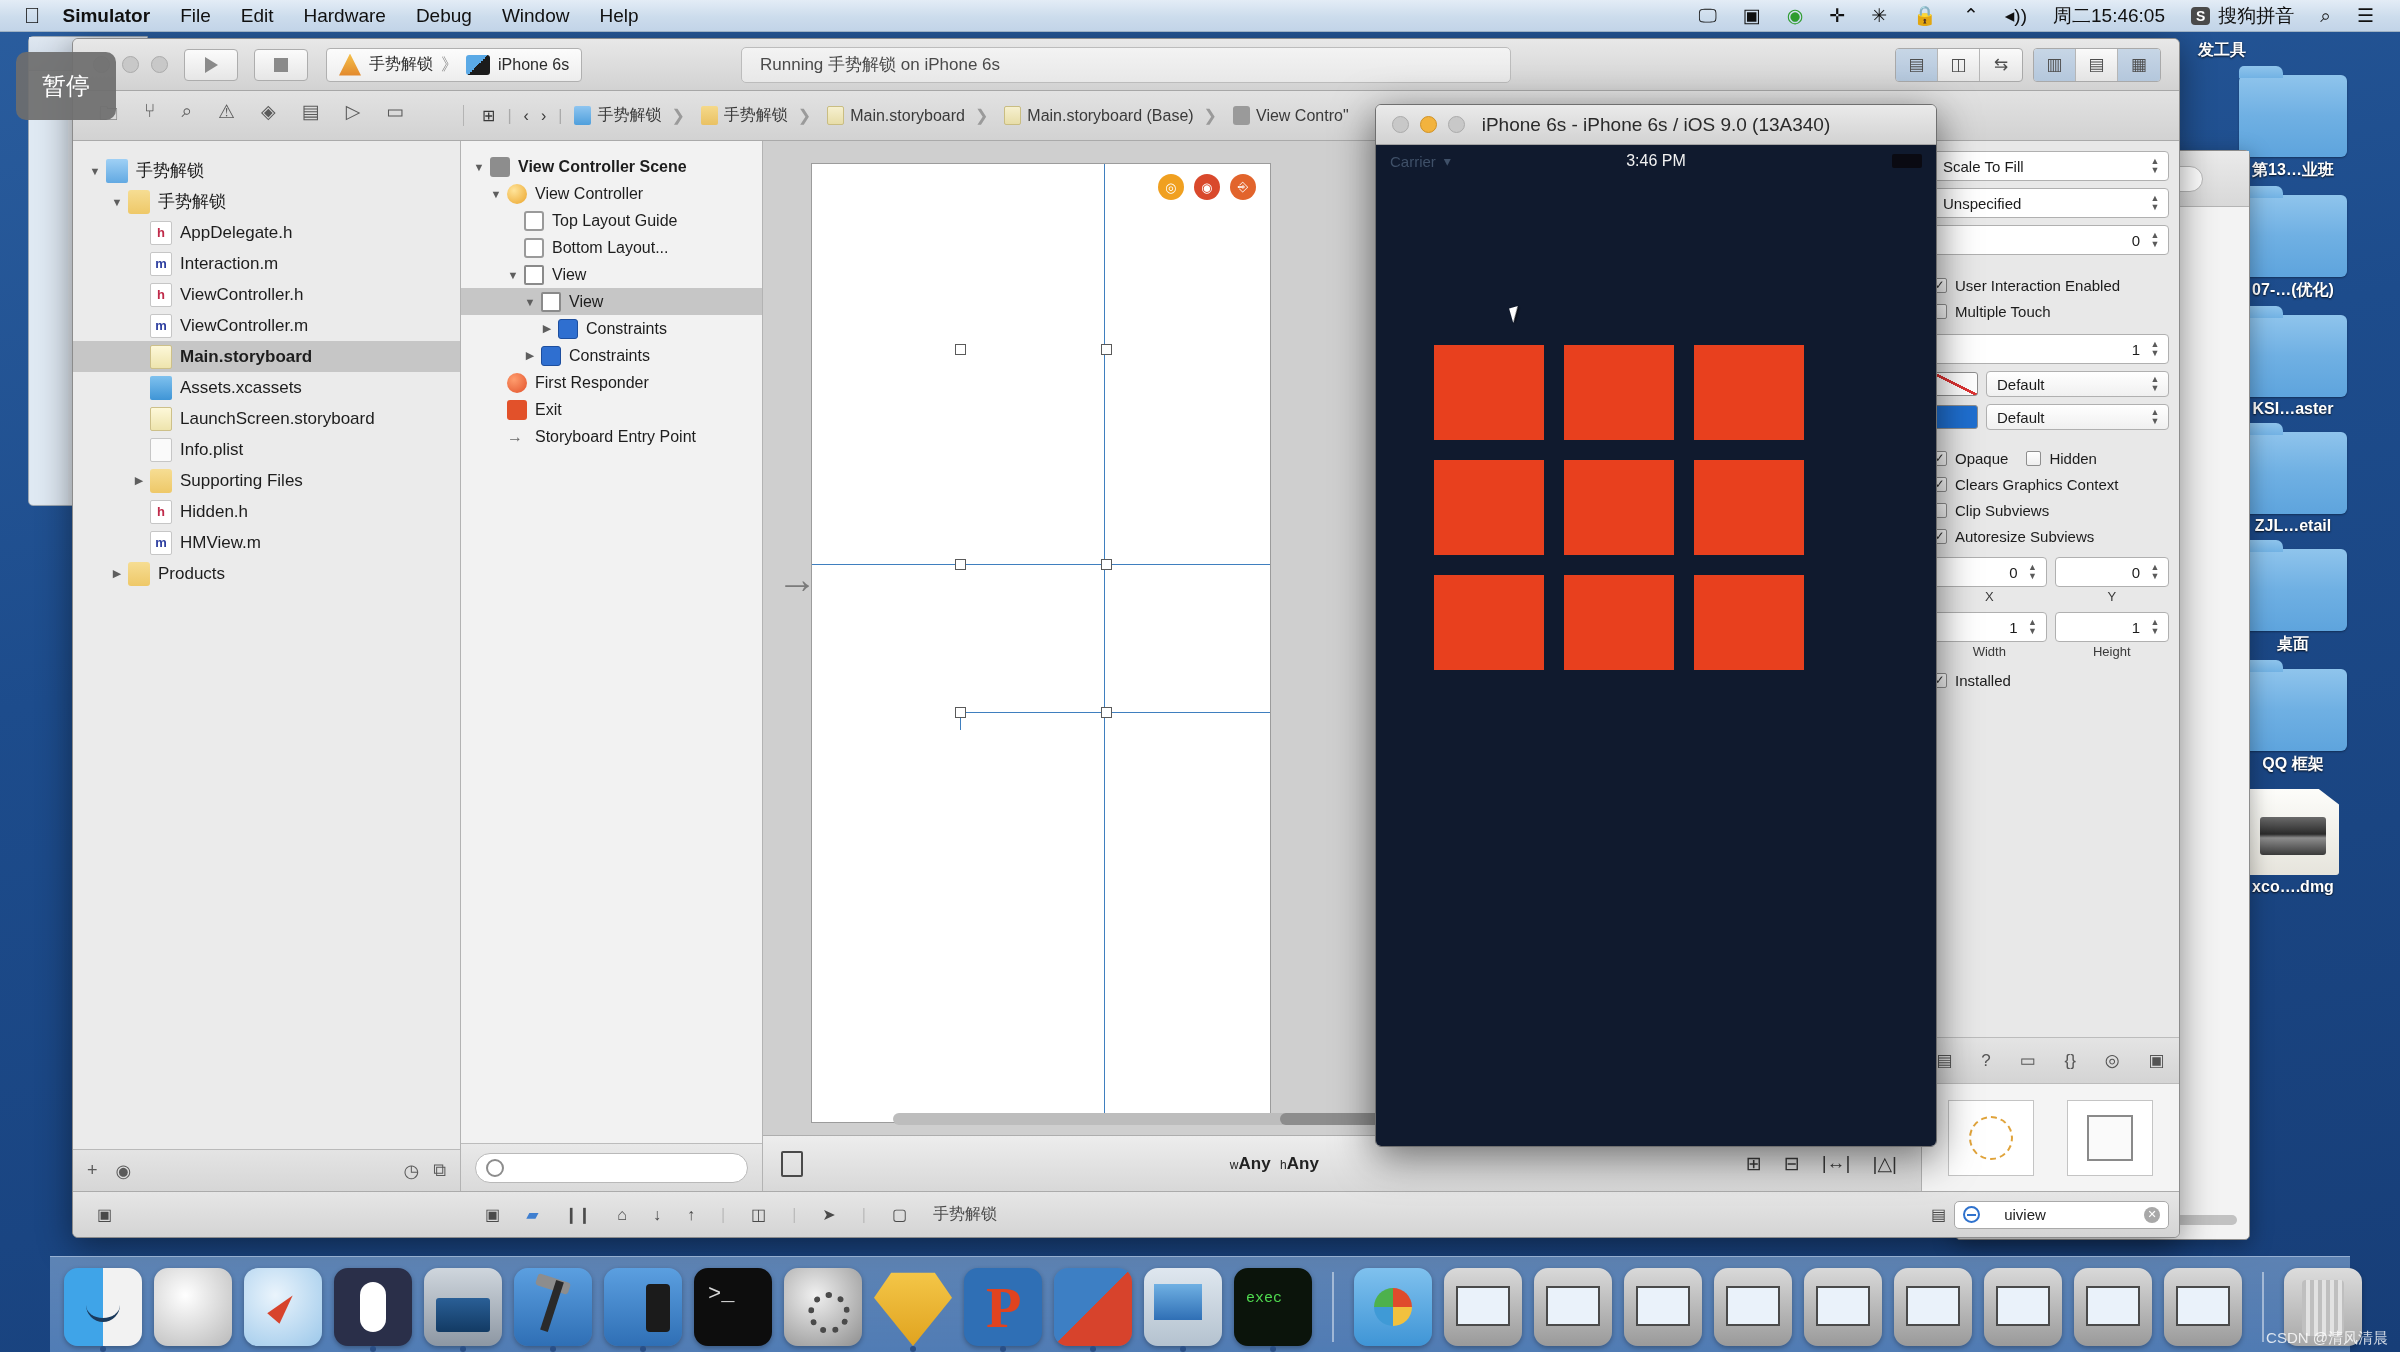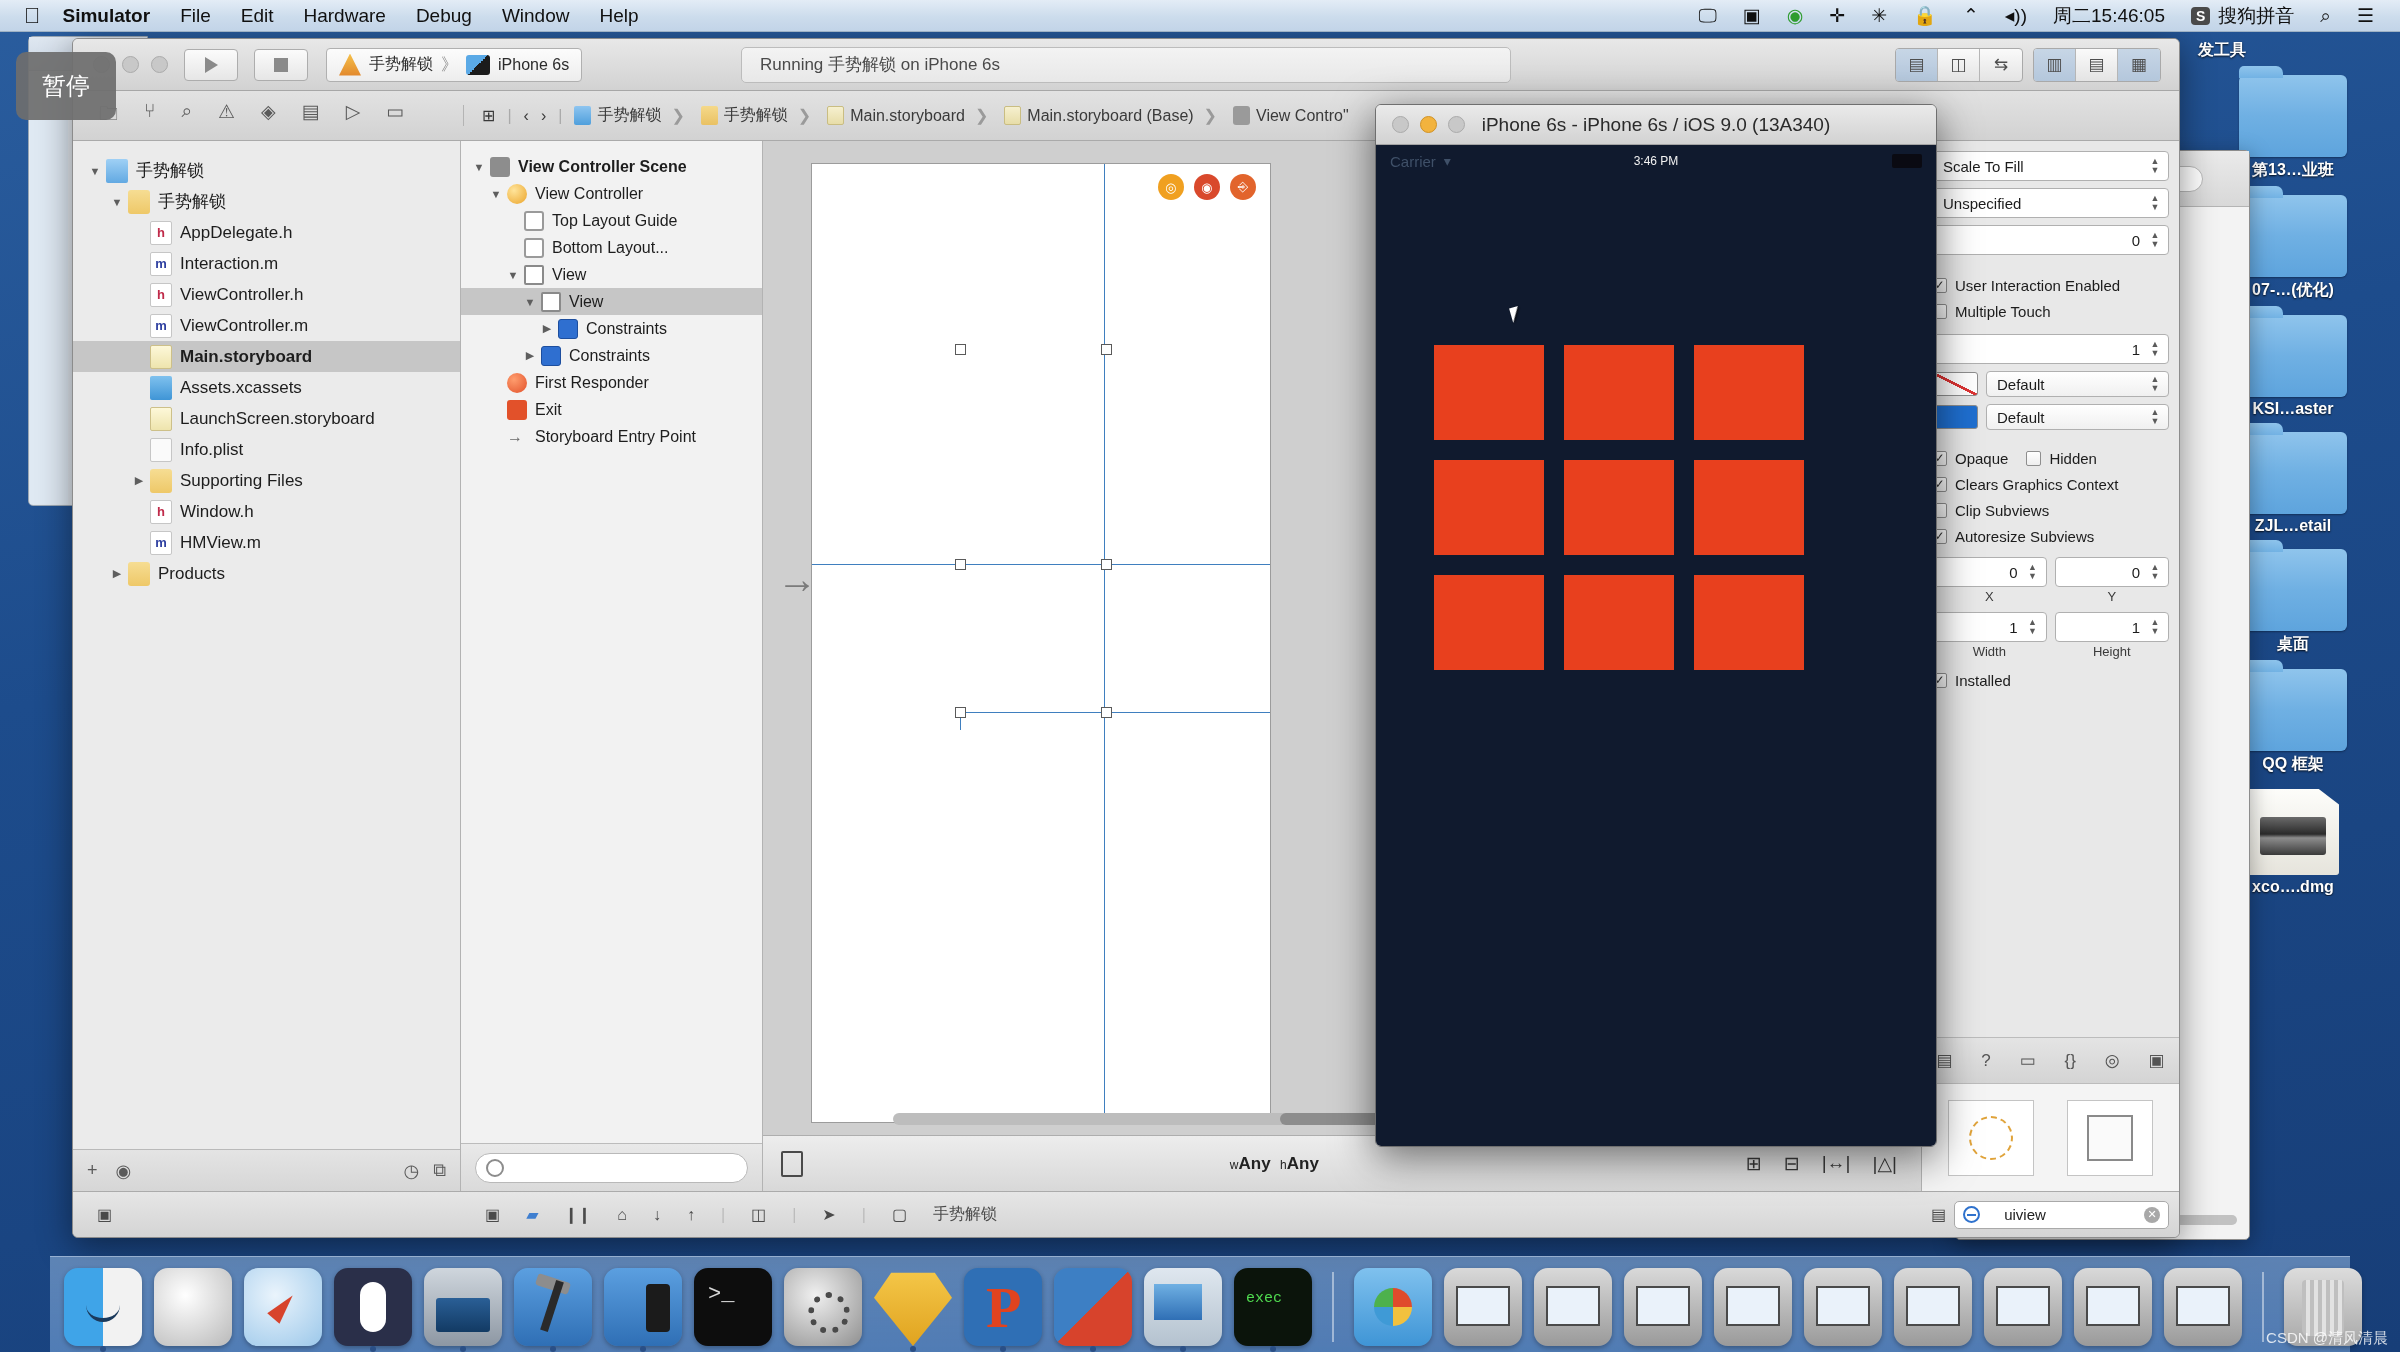--- a/index.html
+++ b/index.html
@@ -343,21 +343,21 @@
   #sim-title .traffic { margin-left:16px; gap:11px; }
   #sim-title .tl.amber { background:#f2b33e; border-color:#d09226; }
   #sim-title .t { position:absolute; left:0; right:0; text-align:center; font-size:19px; color:#2a2a2a; }
   #sim-screen { height:1002px; background:#101a2e; position:relative; }
   #sim-statusbar {
     height:32px; display:flex; align-items:center; padding:0 14px;
     font-size:16px; color:#eaeaea; position:relative;
   }
   #sim-statusbar .carrier { color:#3f5068; font-size:15px; }
   #sim-statusbar .wifi { margin-left:8px; color:#3f5068; font-size:14px; }
-  #sim-statusbar .time { position:absolute; left:0; right:0; text-align:center; font-size:12px; color:#f2f2f2; }
+  #sim-statusbar .time { position:absolute; left:0; right:0; text-align:center; font-size:16px; color:#f2f2f2; }
   #sim-statusbar .batt { margin-left:auto; width:30px;height:14px;background:#0a0a12;border-radius:2px;position:relative;z-index:2; }
   #grid {
     position:absolute; left:58px; top:200px;
     display:grid; grid-template-columns:repeat(3,110px); grid-template-rows:repeat(3,95px);
     gap:20px;
   }
   .gcell { background:#e8401e; }
   #sim-cursor {
     position:absolute; left:135px; top:162px; width:0;height:0;
     border-left:9px solid #fff; border-bottom:15px solid transparent; border-top:0;
@@ -630,21 +630,21 @@
             <span>Info.plist</span>
           </div>
           <div class="row" style="padding-left: 58px;">
             <span class="tw">▶</span>
             <span class="fi folder"></span>
             <span>Supporting Files</span>
           </div>
           <div class="row" style="padding-left: 58px;">
             <span class="tw"></span>
             <span class="fi h">h</span>
-            <span>Window.h</span>
+            <span>Hidden.h</span>
           </div>
           <div class="row" style="padding-left: 58px;">
             <span class="tw"></span>
             <span class="fi m">m</span>
             <span>HMView.m</span>
           </div>
           <div class="row" style="padding-left: 36px;">
             <span class="tw">▶</span>
             <span class="fi folder"></span>
             <span>Products</span>

